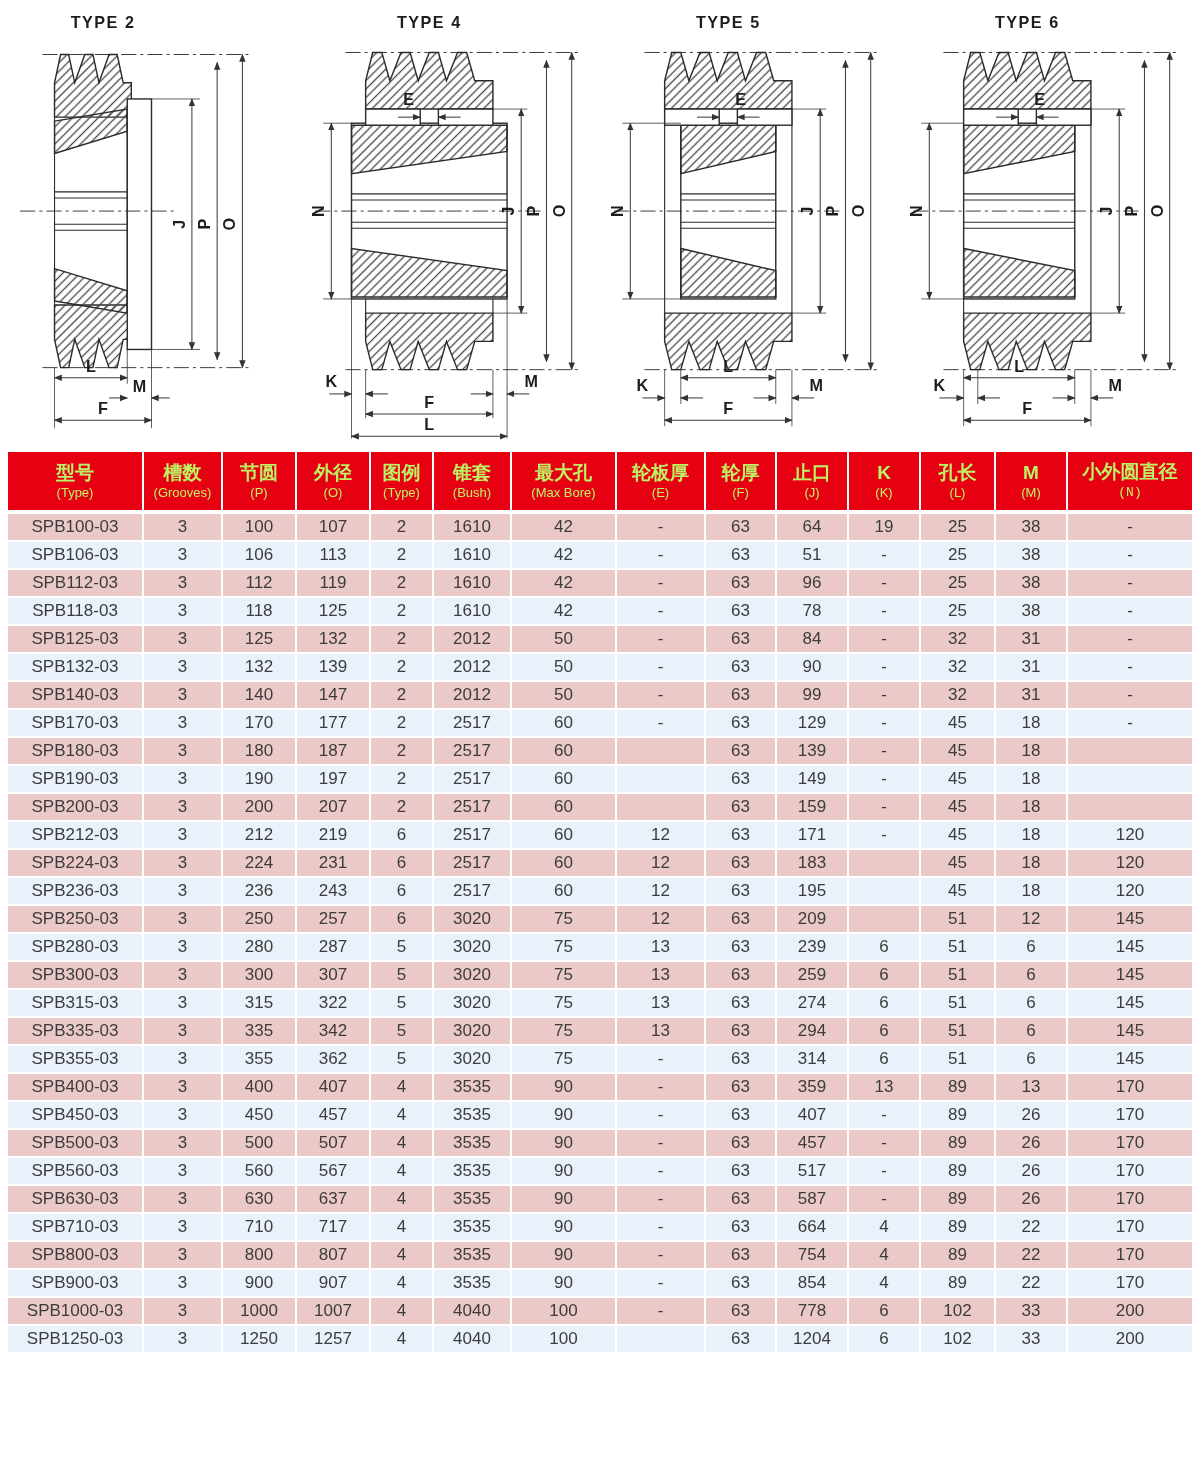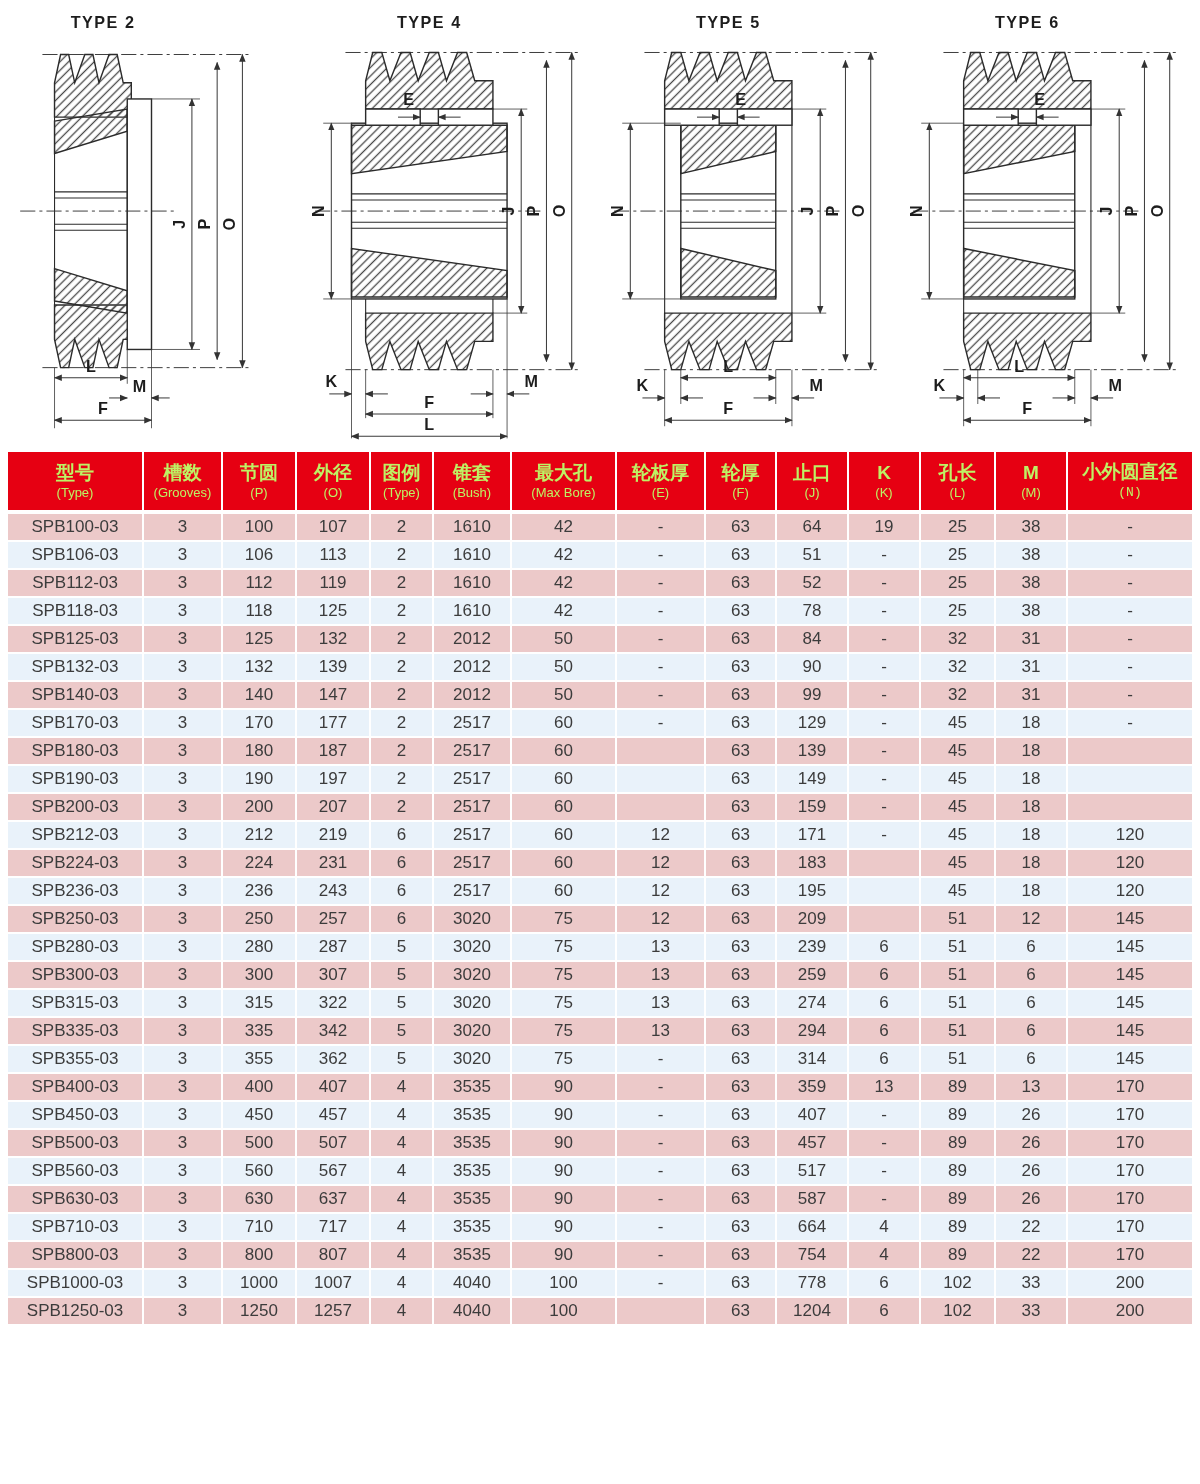--- a/index.html
+++ b/index.html
@@ -403,21 +403,21 @@
       <tr>
         <td>SPB112-03</td>
         <td>3</td>
         <td>112</td>
         <td>119</td>
         <td>2</td>
         <td>1610</td>
         <td>42</td>
         <td>-</td>
         <td>63</td>
-        <td>52</td>
+        <td>96</td>
         <td>-</td>
         <td>25</td>
         <td>38</td>
         <td>-</td>
       </tr>
       <tr>
         <td>SPB118-03</td>
         <td>3</td>
         <td>118</td>
         <td>125</td>
@@ -794,20 +794,36 @@
         <td>90</td>
         <td>-</td>
         <td>63</td>
         <td>754</td>
         <td>4</td>
         <td>89</td>
         <td>22</td>
         <td>170</td>
       </tr>
       <tr>
+        <td>SPB900-03</td>
+        <td>3</td>
+        <td>900</td>
+        <td>907</td>
+        <td>4</td>
+        <td>3535</td>
+        <td>90</td>
+        <td>-</td>
+        <td>63</td>
+        <td>854</td>
+        <td>4</td>
+        <td>89</td>
+        <td>22</td>
+        <td>170</td>
+      </tr>
+      <tr>
         <td>SPB1000-03</td>
         <td>3</td>
         <td>1000</td>
         <td>1007</td>
         <td>4</td>
         <td>4040</td>
         <td>100</td>
         <td>-</td>
         <td>63</td>
         <td>778</td>

